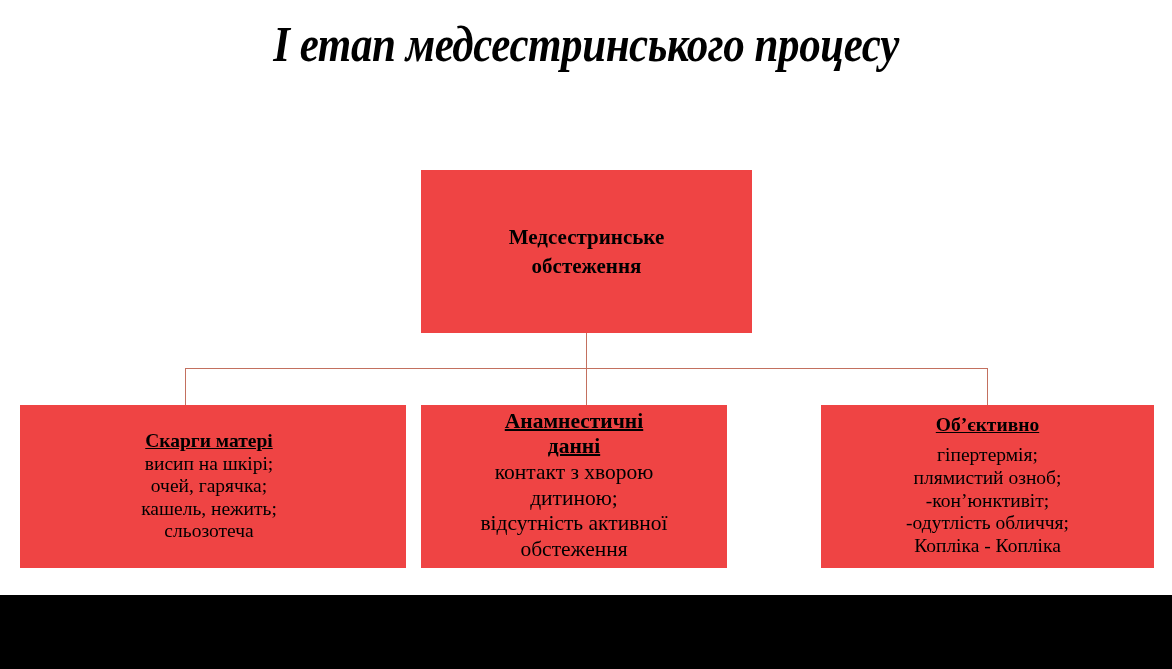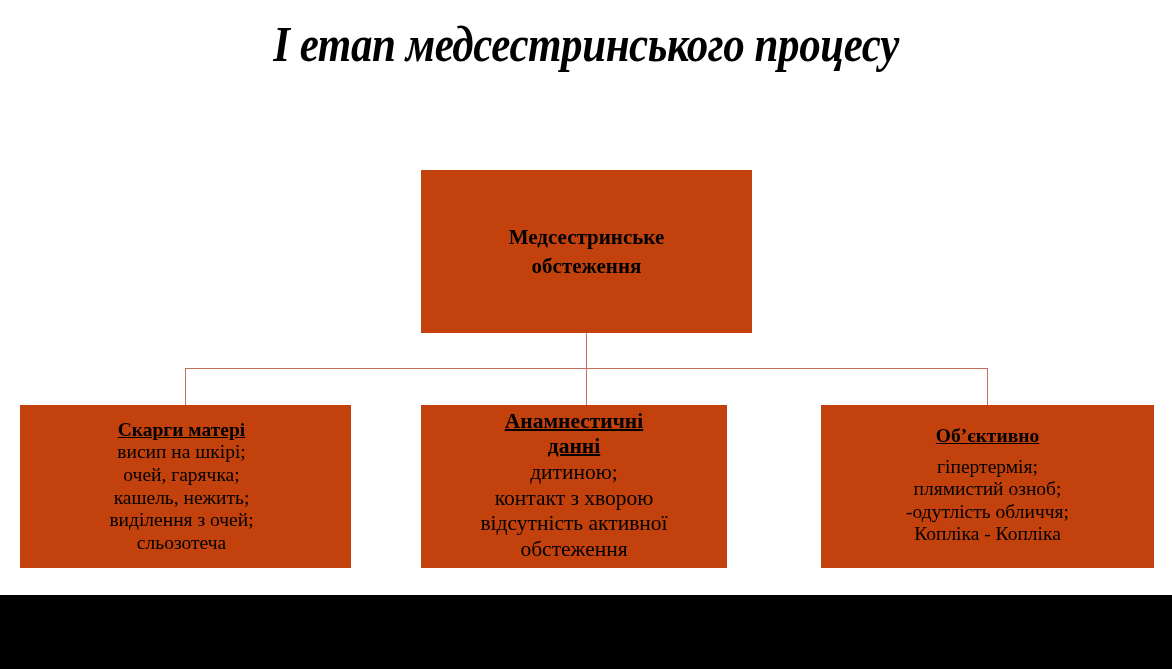--- a/index.html
+++ b/index.html
@@ -39,21 +39,21 @@
     color: #000000;
     letter-spacing: -0.5px;
     transform: scaleX(0.86);
     transform-origin: center top;
     white-space: nowrap;
   }
 
   
   .node {
     position: absolute;
-    background: #c2410c;
+    background: #ef4444;
     color: #000000;
     box-sizing: border-box;
     text-align: center;
     display: flex;
     flex-direction: column;
     justify-content: center;
     align-items: center;
   }
 
   #node-top {
@@ -63,21 +63,21 @@
     height: 163px;
     font-weight: bold;
     font-size: 21px;
     line-height: 29px;
   }
   #node-top .line { display: block; }
 
   #node-left {
     left: 20px;
     top: 405px;
-    width: 331px;
+    width: 386px;
     height: 163px;
     padding: 6px 12px 6px 4px;
     font-size: 19.5px;
     line-height: 22.6px;
   }
 
   #node-middle {
     left: 421px;
     top: 405px;
     width: 306px;
@@ -151,45 +151,45 @@
   </div>
 
   <div class="node" id="node-left">
     <span class="node-heading">
       <span class="hl">Скарги матері</span>
     </span>
     <span class="node-body">
       <span class="bl">висип на шкірі;</span>
       <span class="bl">очей, гарячка;</span>
       <span class="bl">кашель, нежить;</span>
-      <span class="bl">виділення з очей;</span>
       <span class="bl">сльозотеча</span>
     </span>
   </div>
 
   <div class="node" id="node-middle">
     <span class="node-heading">
       <span class="hl">Анамнестичні</span>
       <span class="hl">данні</span>
     </span>
     <span class="node-body">
+      <span class="bl">контакт з хворою</span>
       <span class="bl">дитиною;</span>
-      <span class="bl">контакт з хворою</span>
       <span class="bl">відсутність активної</span>
       <span class="bl">обстеження</span>
     </span>
   </div>
 
   <div class="node" id="node-right">
     <span class="node-heading">
       <span class="hl">Об’єктивно</span>
     </span>
     <span class="node-body">
       <span class="bl">гіпертермія;</span>
       <span class="bl">плямистий озноб;</span>
+      <span class="bl">-конʼюнктивіт;</span>
       <span class="bl">-одутлість обличчя;</span>
       <span class="bl">Копліка - Копліка</span>
     </span>
   </div>
 
   <div id="bottom-bar">
     
   </div>
 
 </div>

